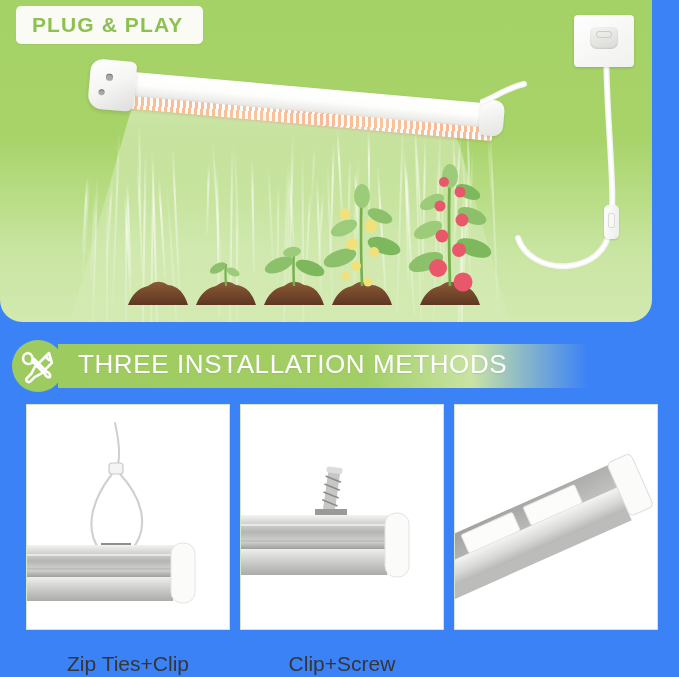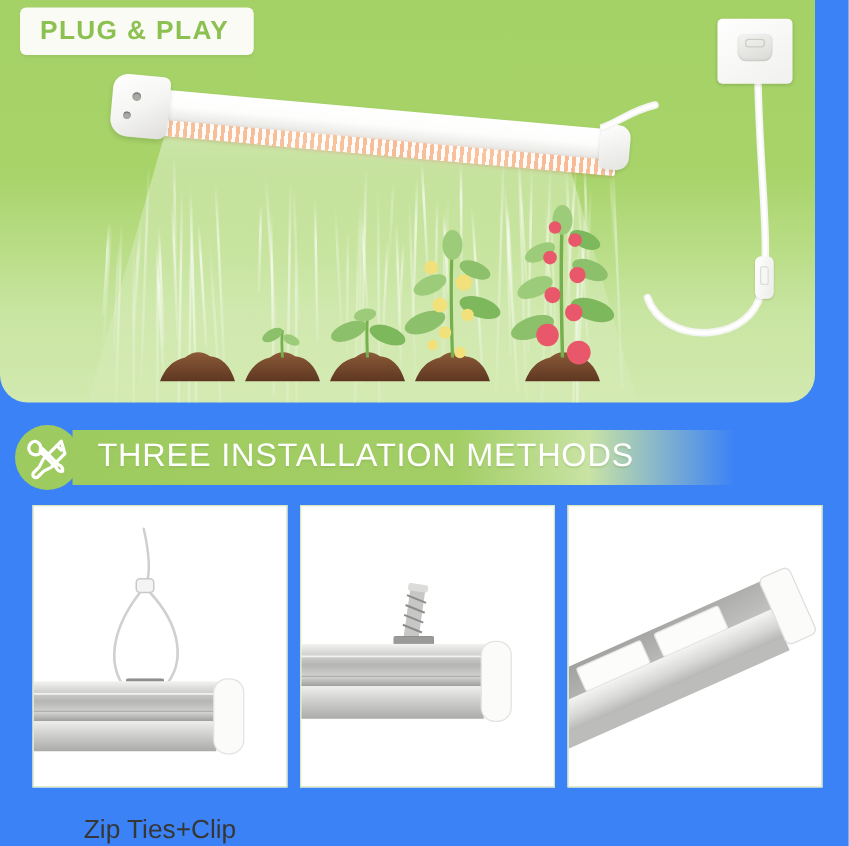--- a/index.html
+++ b/index.html
@@ -543,14 +543,15 @@
 
         <rect x="6" y="90" width="56" height="20" rx="2" fill="#fcfcfb" stroke="#e6e6e4" stroke-width="1"></rect>
         <rect x="74" y="90" width="56" height="20" rx="2" fill="#fcfcfb" stroke="#e6e6e4" stroke-width="1"></rect>
 
         <rect x="168" y="84" width="26" height="58" rx="5" fill="#fbfbfa" stroke="#dedede" stroke-width="1"></rect>
       </g>
     </svg>
   </div>
 
   <div class="caption" id="caption-1">Zip Ties+Clip</div>
+  <div class="caption" id="caption-2">Clip+Screw</div>
 
 </div>
 
 </body></html>

